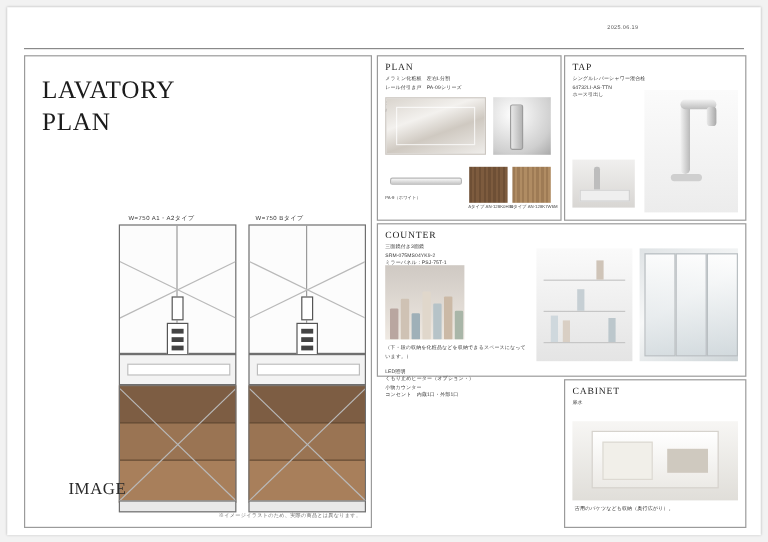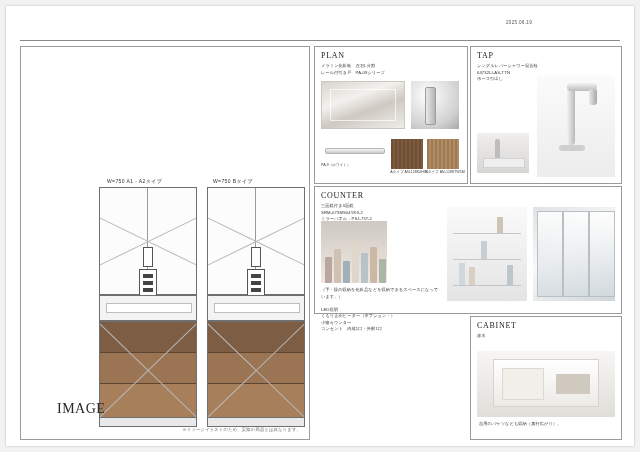--- a/index.html
+++ b/index.html
@@ -107,20 +107,24 @@
 <body>
 
 <div class="sheet">
 
   <div class="hdr">
     <div class="hdr-date">2025.06.19</div>
     <div class="hdr-rule"></div>
   </div>
 
   <div class="leftpanel">
+    <div class="lav">
+      <div>LAVATORY</div>
+      <div>PLAN</div>
+    </div>
 
     <div class="cap capA">W=750   A1・A2タイプ</div>
     <div class="cap capB">W=750   Bタイプ</div>
 
     <div class="unit unitA">
       <div class="mir">
         <div class="mirhalf" style="left:0"></div>
         <div class="mirhalf" style="left:50%;border-right:none"></div>
         <div class="xline">
           <i style="transform:rotate(26deg)"></i>

